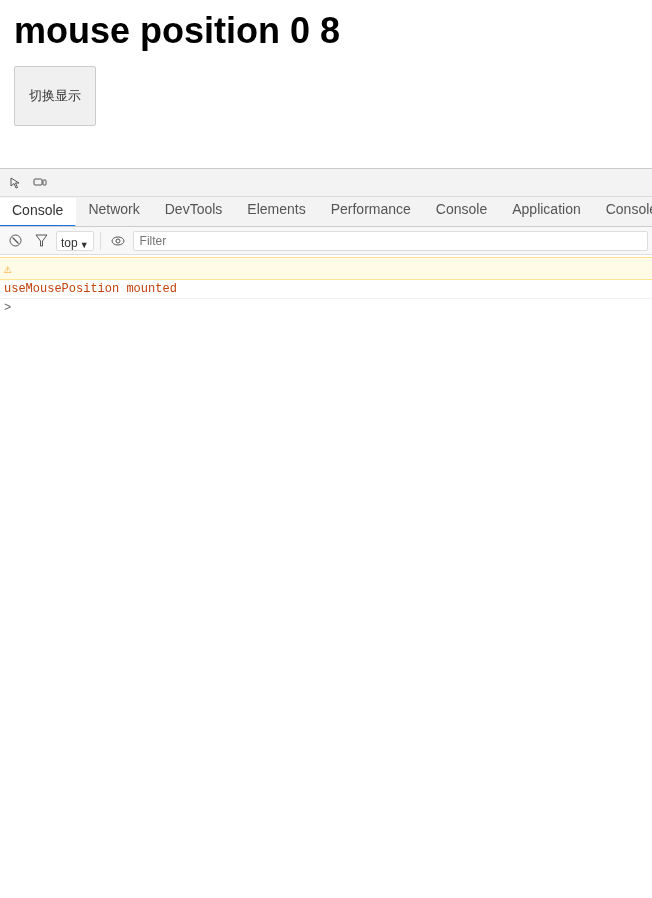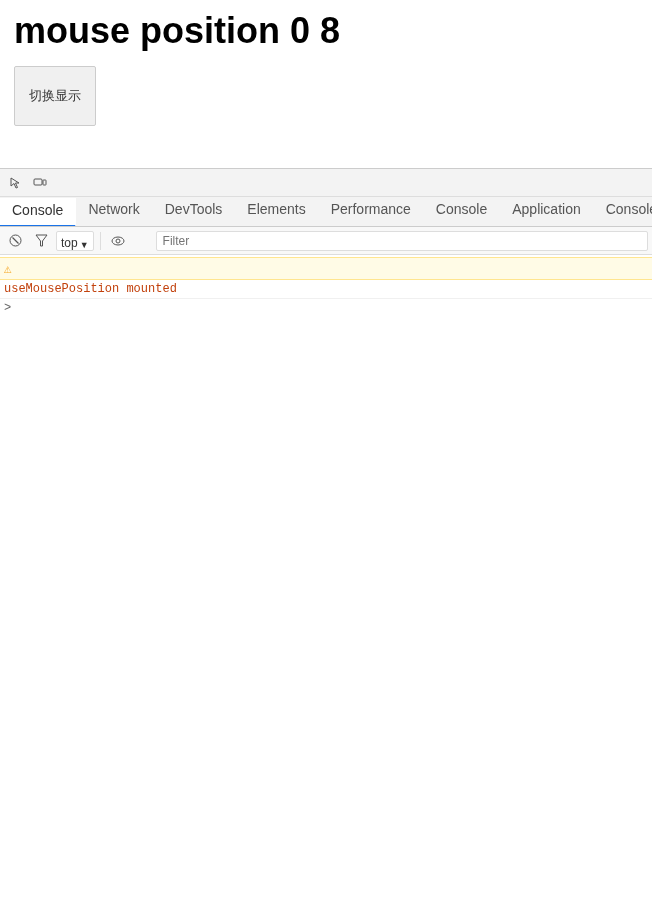--- a/index.html
+++ b/index.html
@@ -137,21 +137,20 @@
     .filter-input {
       flex: 1;
       height: 20px;
       border: 1px solid #ddd;
       border-radius: 2px;
       padding: 0 6px;
       font-size: 12px;
       color: #333;
       outline: none;
       background: #fff;
-      margin-left: 23px;
     }
 
     .divider-vertical {
       width: 1px;
       height: 18px;
       background: #ddd;
       margin: 0 2px;
     }
 
     

